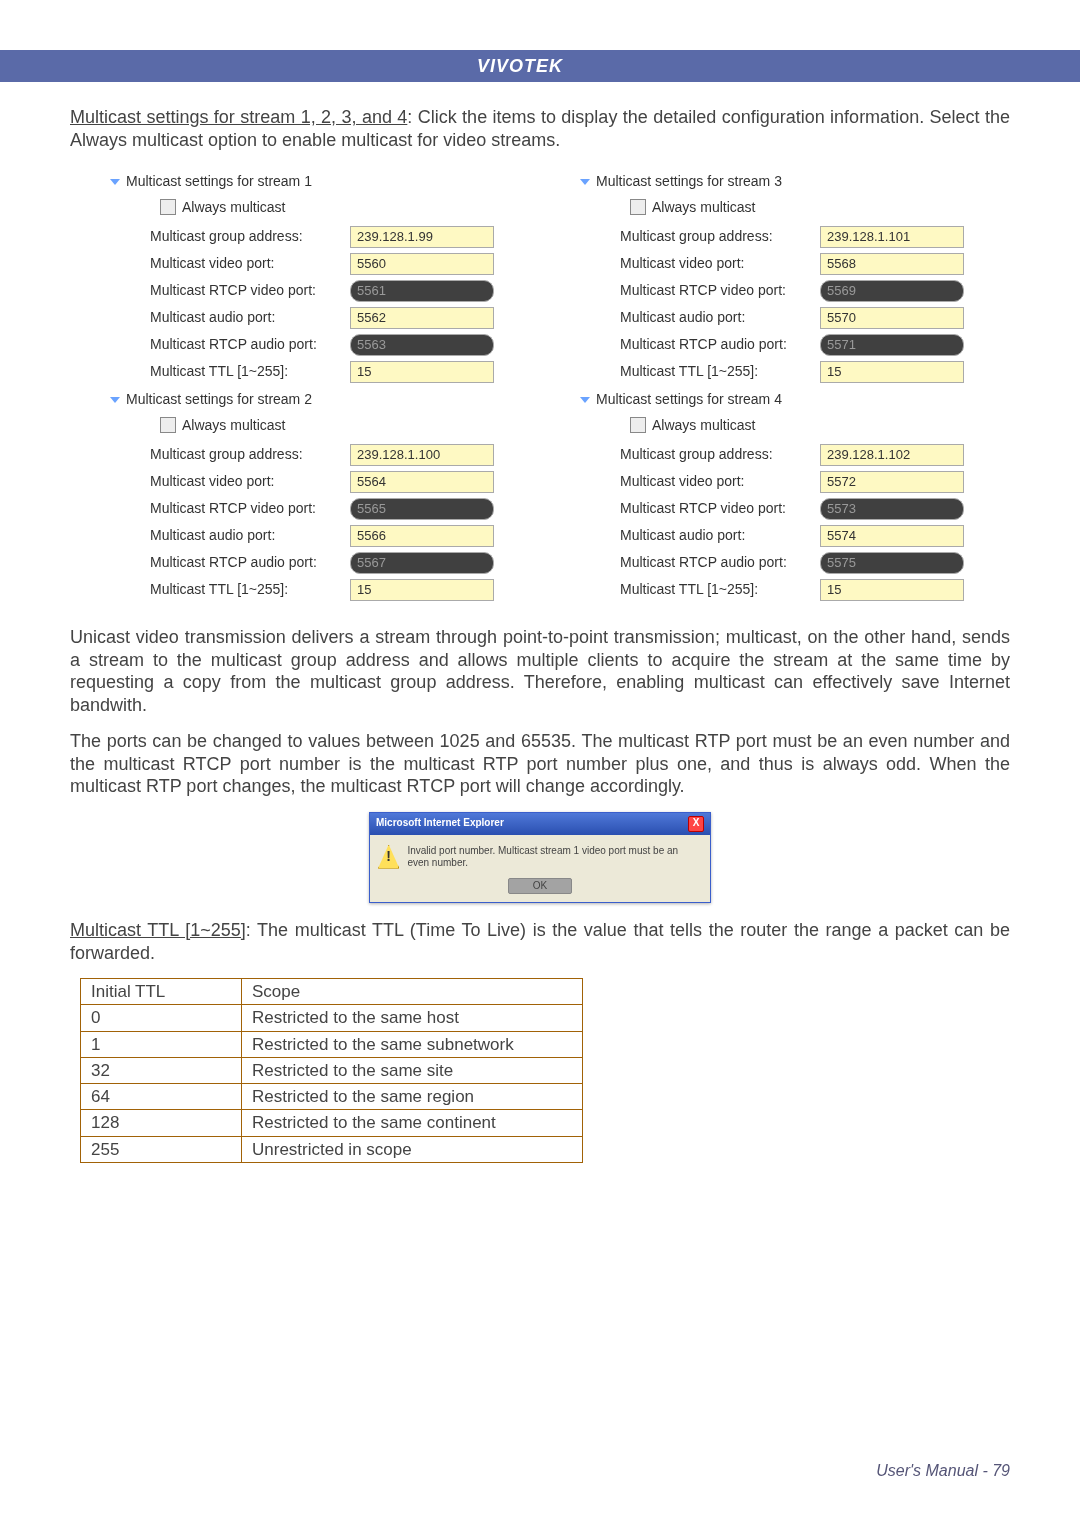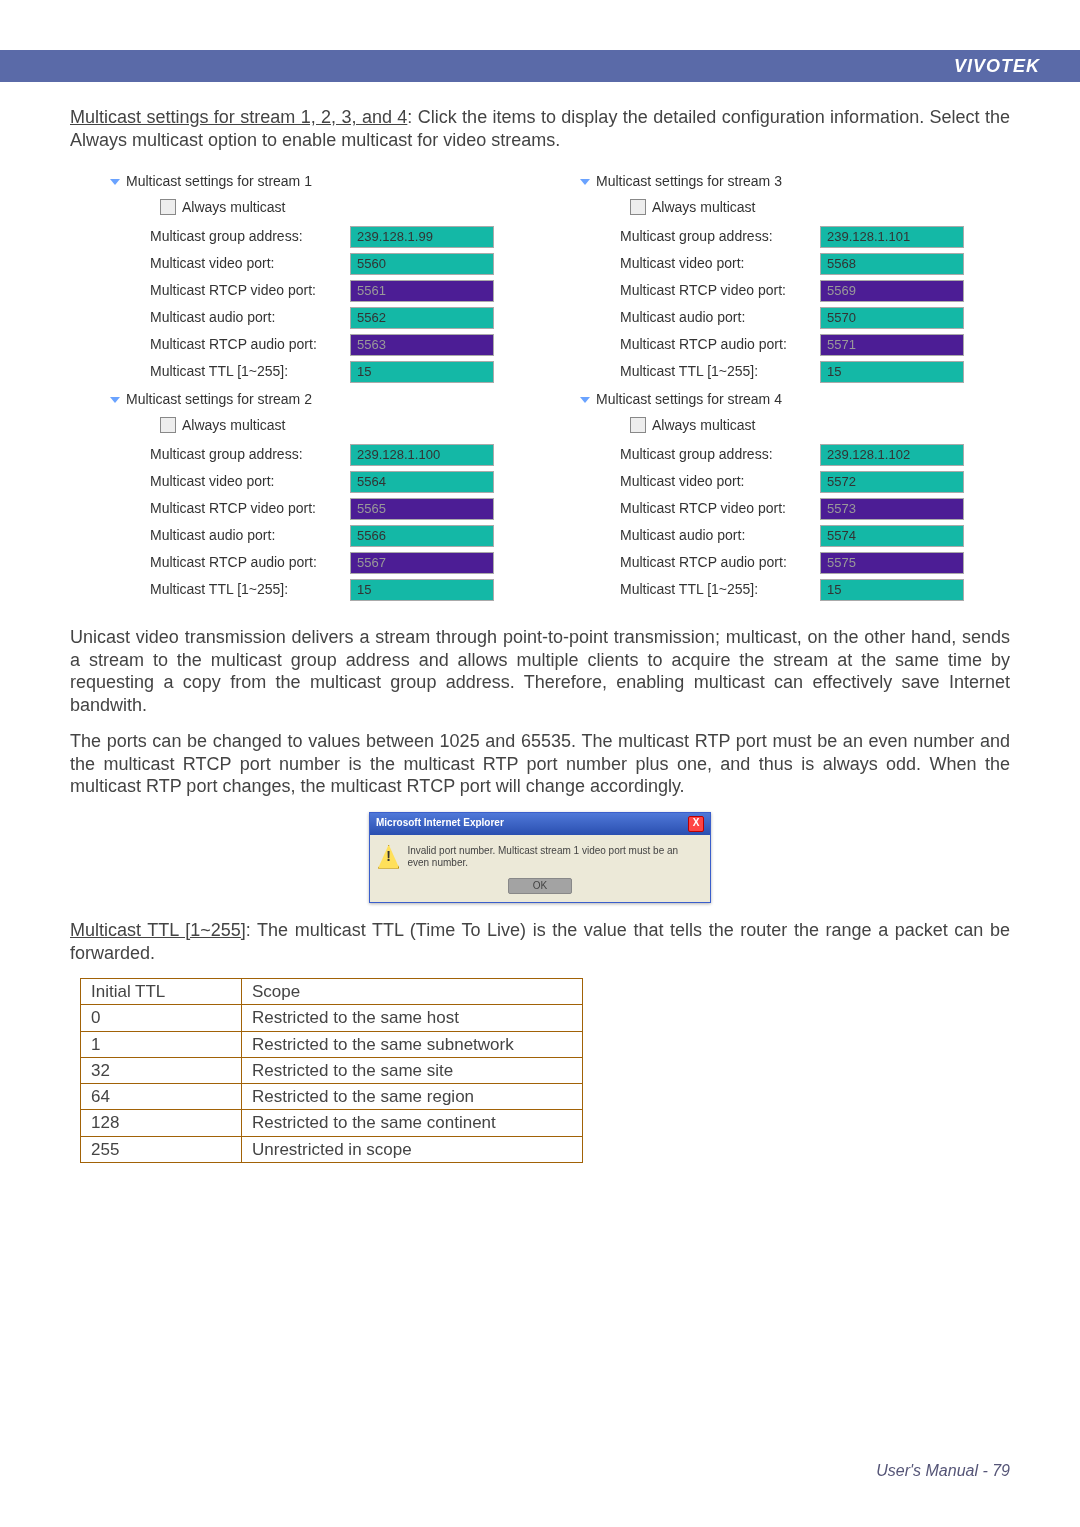--- a/index.html
+++ b/index.html
@@ -14,21 +14,21 @@
     position: relative;
   }
   .topbar {
     height: 50px;
     background: #fff;
   }
   .brandbar {
     height: 32px;
     background: #5a6aa8;
     display: flex;
-    justify-content: flex-end;
+    justify-content: center;
     align-items: center;
     padding-right: 40px;
     color: #fff;
     font-weight: bold;
     font-style: italic;
     font-size: 18px;
     letter-spacing: 1px;
   }
   .content {
     padding: 24px 70px 0 70px;
@@ -79,31 +79,32 @@
   .field-row {
     display: flex;
     align-items: center;
     margin: 5px 0 5px 80px;
   }
   .field-label {
     width: 200px;
   }
   .inp {
     border: 1px solid #aaa;
-    background: #14b8a6;
+    background: #fef9c3;
     height: 20px;
     width: 130px;
     font-size: 13px;
     padding: 0 6px;
     line-height: 20px;
     color: #333;
   }
   .inp.ro {
-    background: #4c1d95;
+    background: #404040;
     color: #999;
+    border-radius: 10px;
   }
 
   .dialog-wrap {
     display: flex;
     justify-content: center;
     margin: 6px 0 16px 0;
   }
   .dlg {
     width: 340px;
     border: 1px solid #3a5ecb;

